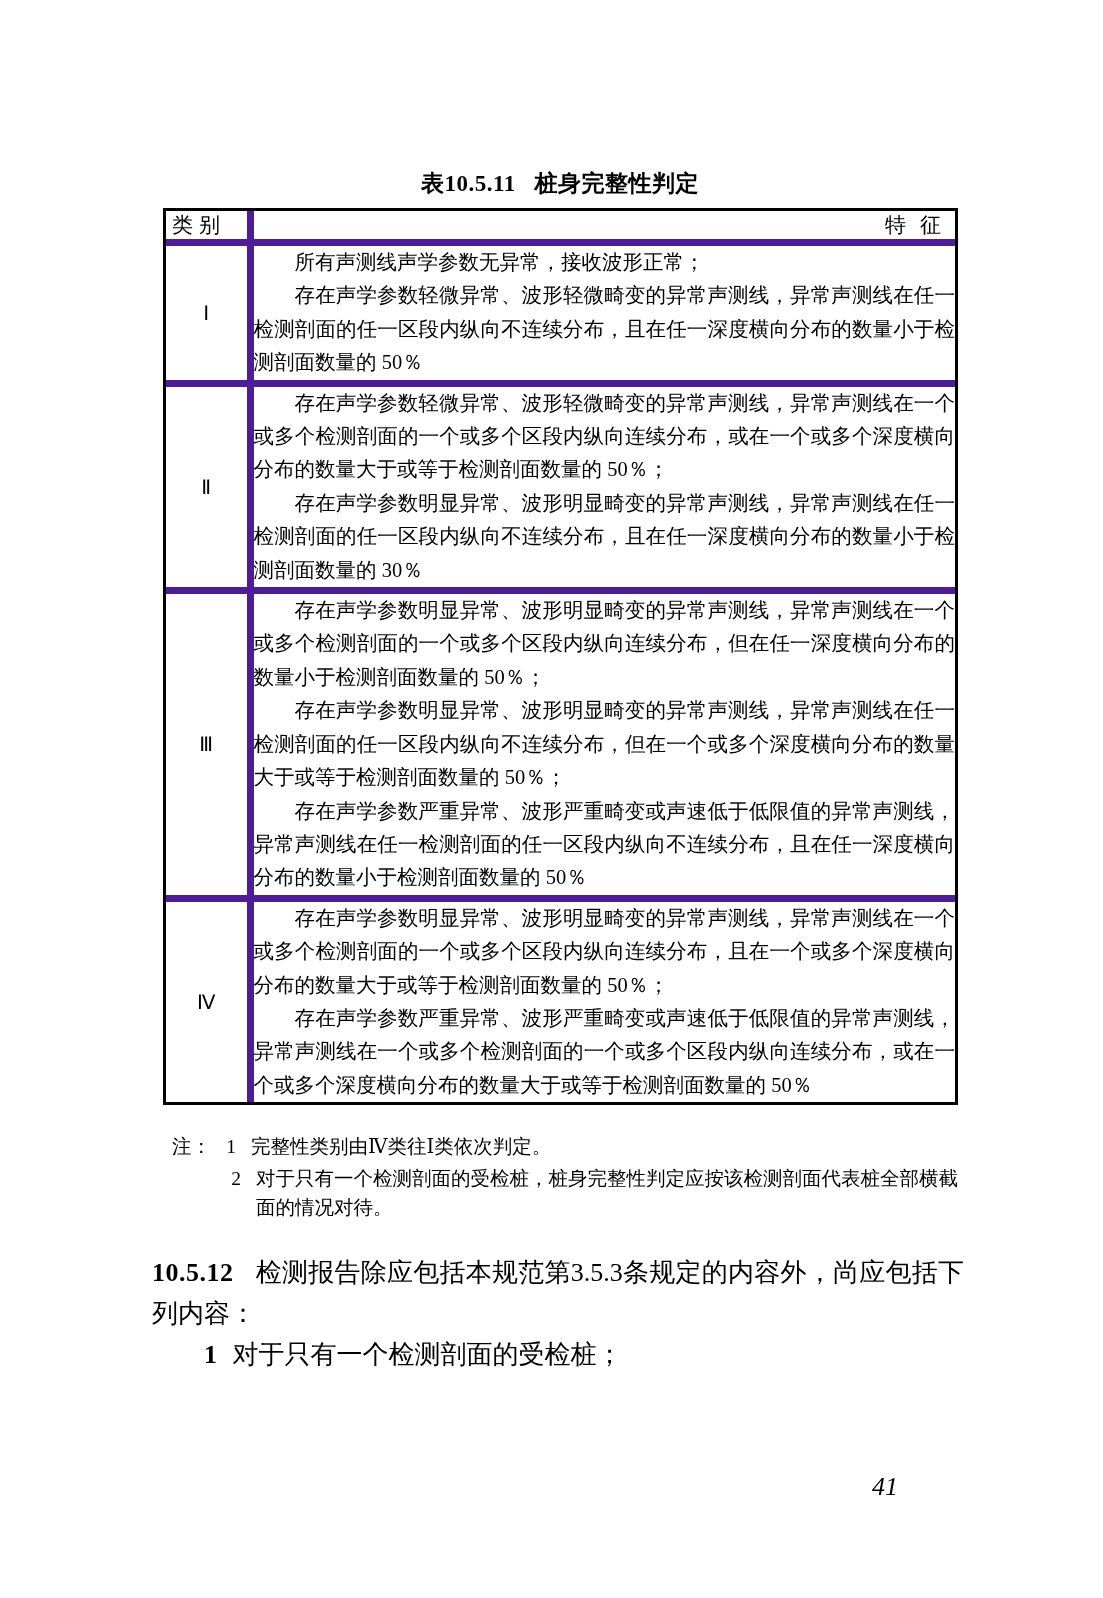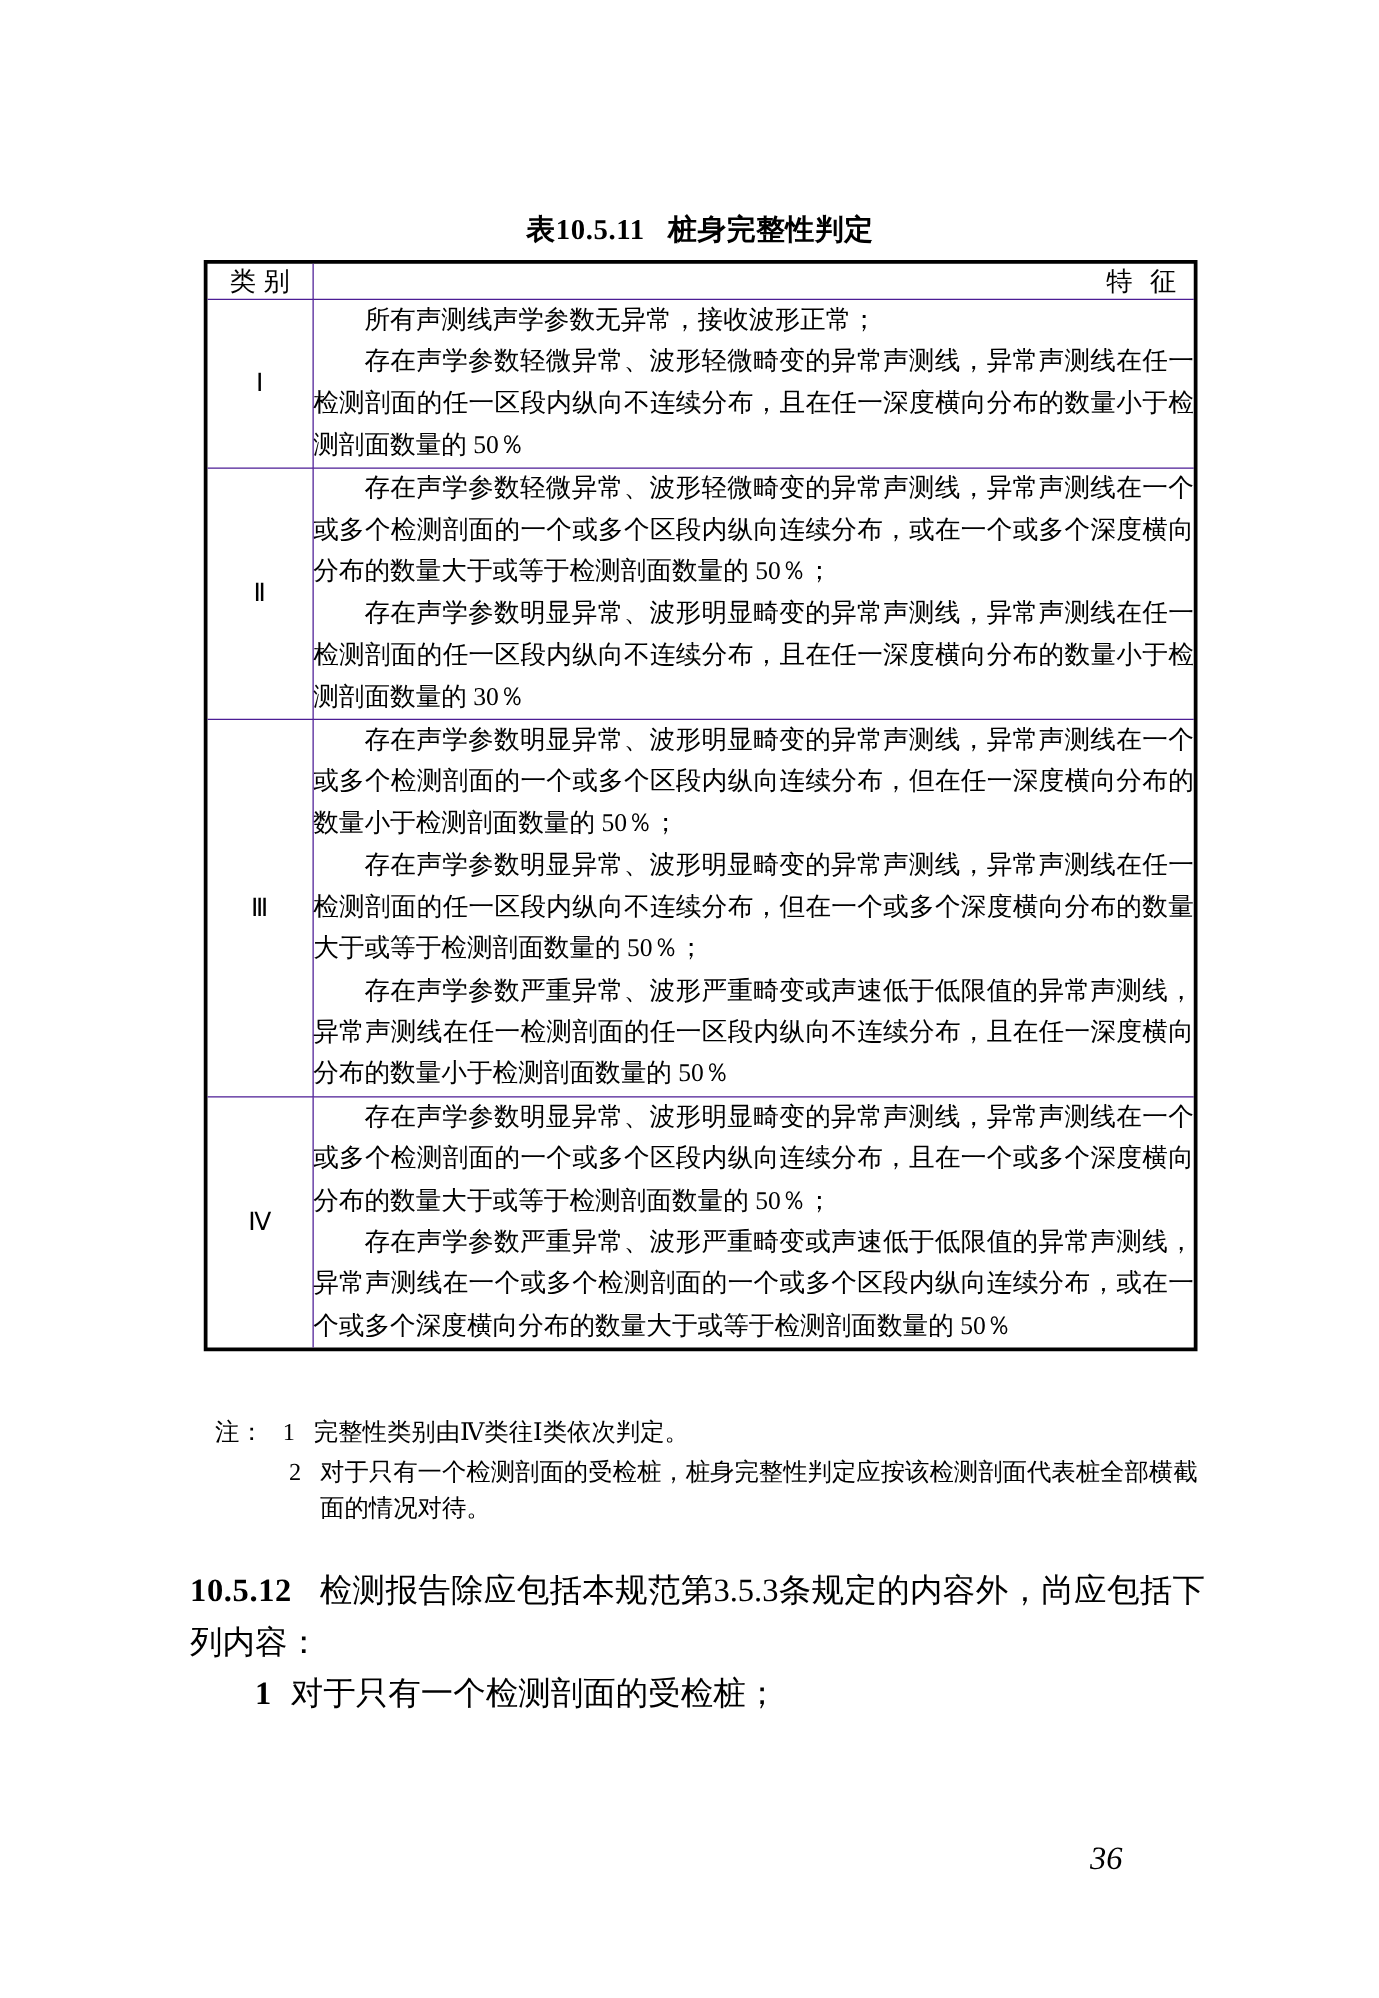--- a/index.html
+++ b/index.html
@@ -47,42 +47,42 @@
     border: 3px solid #000;
     box-sizing: border-box;
     background: #fff;
   }
   table.pile {
     border-collapse: collapse;
     width: 100%;
     table-layout: fixed;
   }
   table.pile td, table.pile th {
-    border: 1px solid #4c1d95;
+    border: 7px solid #4c1d95;
     vertical-align: middle;
     padding: 0;
   }
   table.pile tr > *:first-child {
     border-left: 0;
   }
   table.pile tr > *:last-child {
     border-right: 0;
   }
   table.pile tr:first-child > * {
     border-top: 0;
   }
   table.pile tr:last-child > * {
     border-bottom: 0;
   }
 
   col.c-cat { width: 84px; }
   col.c-feat { width: auto; }
 
   .hdr-cat {
-    text-align: center;
+    text-align: left;
     font-size: 21px;
     font-weight: normal;
     padding: 10px 0 11px 0;
     letter-spacing: 6px;
     text-indent: 6px;
   }
   .hdr-feat {
     text-align: right;
     font-size: 21px;
     font-weight: normal;
@@ -264,15 +264,15 @@
 
   <div class="body-block">
     <p class="clause">
       <span class="clause-no">10.5.12</span><span class="clause-gap"></span><span>检测报告除应包括本规范第</span><span class="inline-num">3.5.3</span><span>条规定的内容外，尚应包括下列内容：</span>
     </p>
     <p class="item">
       <span class="item-no">1</span><span class="item-gap"></span><span>对于只有一个检测剖面的受检桩；</span>
     </p>
   </div>
 
-  <div class="page-no">36</div>
+  <div class="page-no">41</div>
 
 </div>
 
 </body></html>

